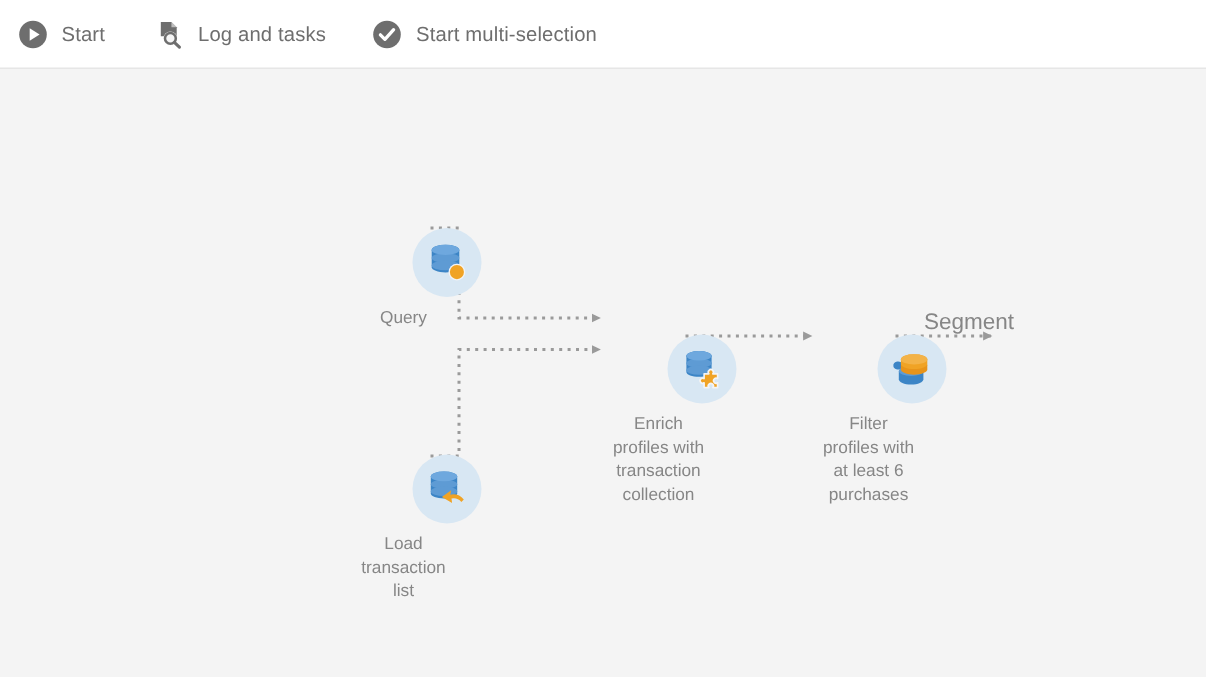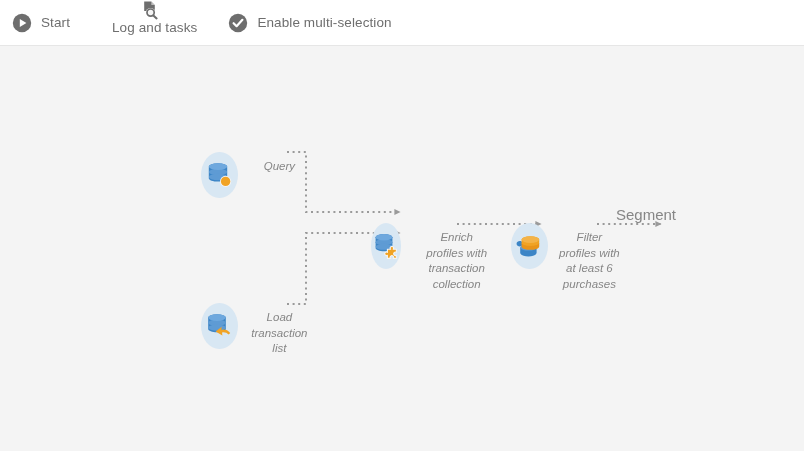--- a/index.html
+++ b/index.html
@@ -47,21 +47,21 @@
     flex: 0 0 20px;
   }
   .tb-item .tb-label {
     font-size: 13.5px;
     color: #6e6e6e;
     margin-left: 9px;
     white-space: nowrap;
     letter-spacing: 0.1px;
   }
   #tb-start { margin-left: 12px; }
-  #tb-log { margin-left: 33px; flex-direction: column; }
+  #tb-log { margin-left: 33px; }
   #tb-multi { margin-left: 31px; }
 
   
   .canvas {
     position: absolute;
     left: 0;
     top: 46px;
     width: 804px;
     height: 405px;
     background: #f4f4f4;
@@ -75,24 +75,23 @@
     height: 405px;
     pointer-events: none;
   }
 
   
   .node {
     position: absolute;
     width: 120px;
     margin-left: -60px;
     display: flex;
-    flex-direction: row;
-    align-items: flex-start;
+    flex-direction: column;
+    align-items: flex-end;
     cursor: pointer;
-    font-style: italic;
   }
   .node-disc {
     width: 46px;
     height: 46px;
     border-radius: 50%;
     background: #d8e7f3;
     display: flex;
     align-items: center;
     justify-content: center;
     position: relative;
@@ -146,21 +145,21 @@
       <span class="tb-label">Log and tasks</span>
     </div>
 
     <div class="tb-item" id="tb-multi">
       <span class="tb-icon">
         <svg width="20" height="20" viewBox="0 0 20 20">
           <circle cx="10" cy="10" r="9.2" fill="#6e6e6e"></circle>
           <path d="M5.6 10.2 L8.6 13.2 L14.4 6.8" fill="none" stroke="#ffffff" stroke-width="2.2" stroke-linecap="round" stroke-linejoin="round"></path>
         </svg>
       </span>
-      <span class="tb-label">Enable multi-selection</span>
+      <span class="tb-label">Start multi-selection</span>
     </div>
 
   </div>
 
   <div class="canvas">
 
     <svg class="wires" viewBox="0 0 804 405">
       <defs>
         <marker id="arrow" markerWidth="7" markerHeight="7" refX="5.6" refY="3.2" orient="auto" markerUnits="userSpaceOnUse">
           <path d="M0,0.2 L6.2,3.2 L0,6.2 Z" fill="#9a9a9a"></path>
@@ -202,21 +201,21 @@
           <ellipse cx="13" cy="16.6" rx="8.8" ry="3.1" fill="#5e9bd4"></ellipse>
           <ellipse cx="13" cy="6.6" rx="8.8" ry="3.3" fill="#6ea8de"></ellipse>
           <path d="M28.4,20.4 a9.2,9.2 0 0 0 -9.0,-3.2 l0.6,-3.0 -6.2,4.6 6.8,4.0 -0.4,-3.0 a7.0,7.0 0 0 1 6.6,2.2 z" fill="#f0a325" transform="translate(-2.2,1.6) scale(1.0)"></path>
         </svg>
       </div>
       <div class="node-label">Load
 transaction
 list</div>
     </div>
 
-    <div class="node" style="left:431px; top:177px;gap:21px;">
+    <div class="node" style="left:431px; top:177px;">
       <div class="node-disc">
         <svg width="30" height="30" viewBox="0 0 30 30">
           <ellipse cx="13" cy="6.2" rx="8.4" ry="3.2" fill="#3c85c6"></ellipse>
           <path d="M4.6,6.2 v10.8 c0,1.8 3.8,3.2 8.4,3.2 s8.4,-1.4 8.4,-3.2 V6.2 z" fill="#3c85c6"></path>
           <ellipse cx="13" cy="11.2" rx="8.4" ry="3.0" fill="#5e9bd4"></ellipse>
           <ellipse cx="13" cy="15.8" rx="8.4" ry="3.0" fill="#5e9bd4"></ellipse>
           <ellipse cx="13" cy="6.2" rx="8.4" ry="3.2" fill="#6ea8de"></ellipse>
           <path d="M16.4,18.2 h3.2 a1.7,1.7 0 1 1 2.6,0 h3.2 v3.2 a1.7,1.7 0 1 0 0,2.8 v3.2 h-3.2 a1.7,1.7 0 1 0 -2.6,0 h-3.2 v-3.2 a1.7,1.7 0 1 1 0,-2.8 z" fill="#f0a325" stroke="#f4f4f4" stroke-width="1.1" stroke-linejoin="round"></path>
         </svg>
       </div>

